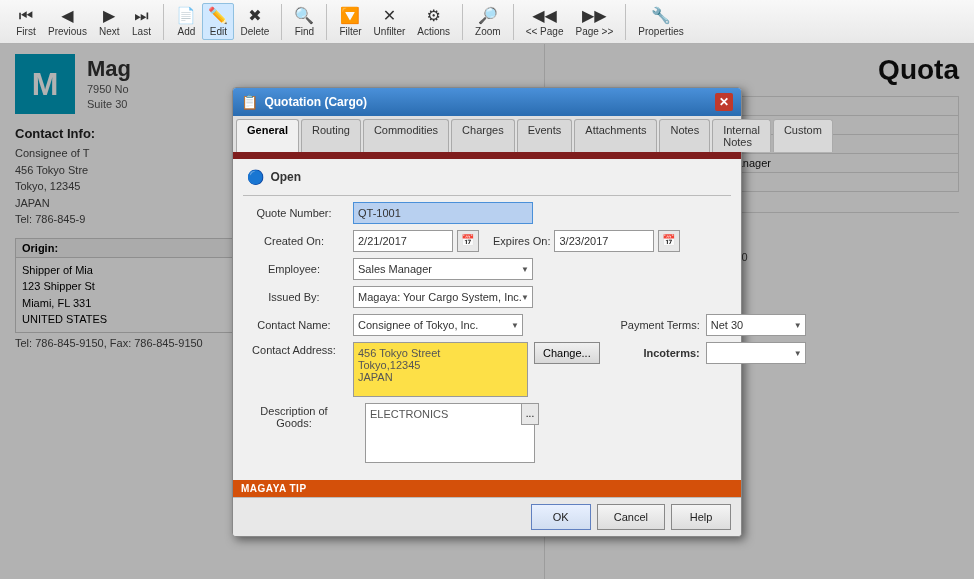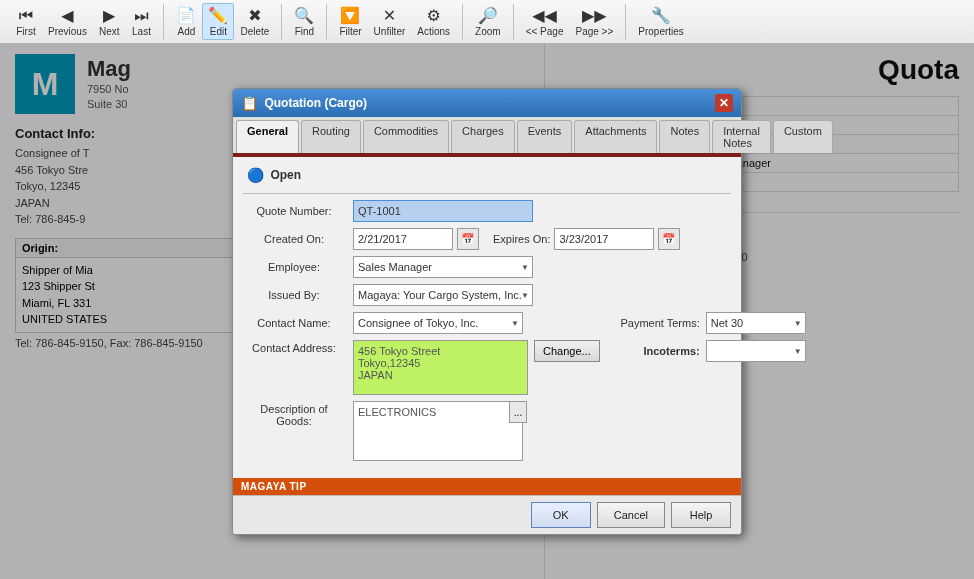--- a/index.html
+++ b/index.html
@@ -168,21 +168,21 @@
       display: flex;
       align-items: center;
       justify-content: center;
       font-weight: bold;
     }
 
     
     .dialog-tabs {
       display: flex;
       background: #e0e0e0;
-      border-bottom: 4px solid #7f1d1d;
+      border-bottom: 7px solid #7f1d1d;
       padding: 3px 3px 0 3px;
     }
     .tab {
       padding: 4px 10px;
       cursor: pointer;
       font-size: 11px;
       border: 1px solid #aaa;
       border-bottom: none;
       background: #d8d8d8;
       margin-right: 2px;
@@ -287,20 +287,21 @@
     .textarea-input {
       width: 100%;
       height: 60px;
       border: 1px solid #999;
       background: white;
       padding: 4px;
       font-size: 11px;
       color: #555;
       resize: none;
       font-family: inherit;
+      margin-left: 12px;
     }
 
     .desc-row {
       display: flex;
       align-items: flex-start;
       margin-bottom: 6px;
       position: relative;
     }
     .desc-ellipsis {
       position: absolute;
@@ -314,21 +315,21 @@
       display: flex;
       align-items: center;
       justify-content: center;
       font-size: 10px;
     }
 
     .contact-address-textarea {
       width: 175px;
       height: 55px;
       border: 1px solid #999;
-      background: #bef264;
+      background: #fde047;
       padding: 4px;
       font-size: 11px;
       color: #555;
       resize: none;
       font-family: inherit;
     }
 
     .change-btn {
       height: 22px;
       border: 1px solid #888;

